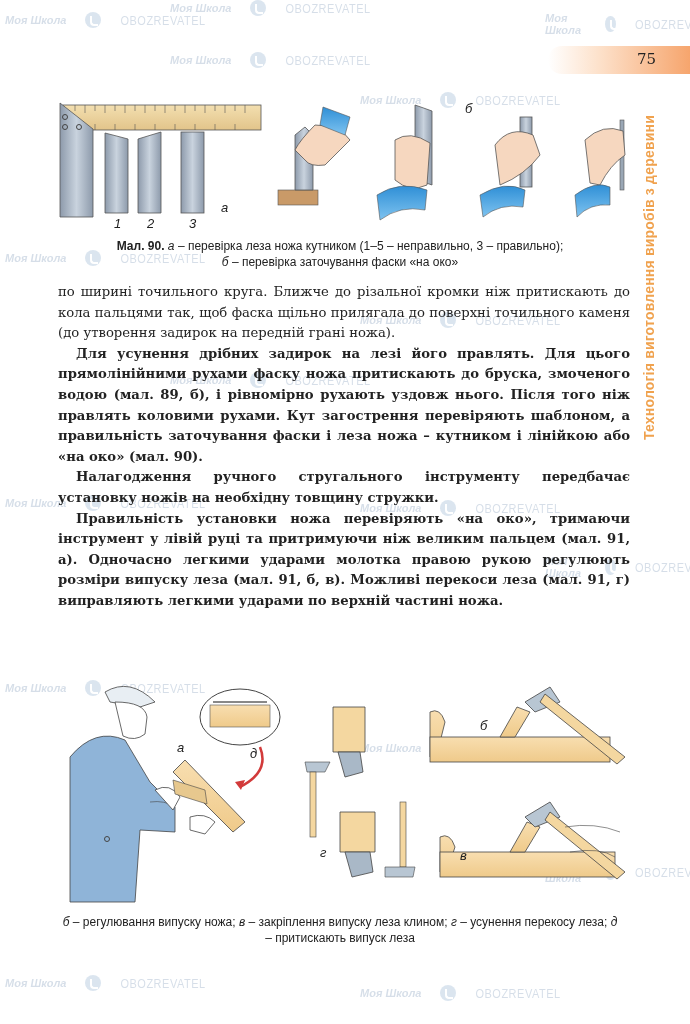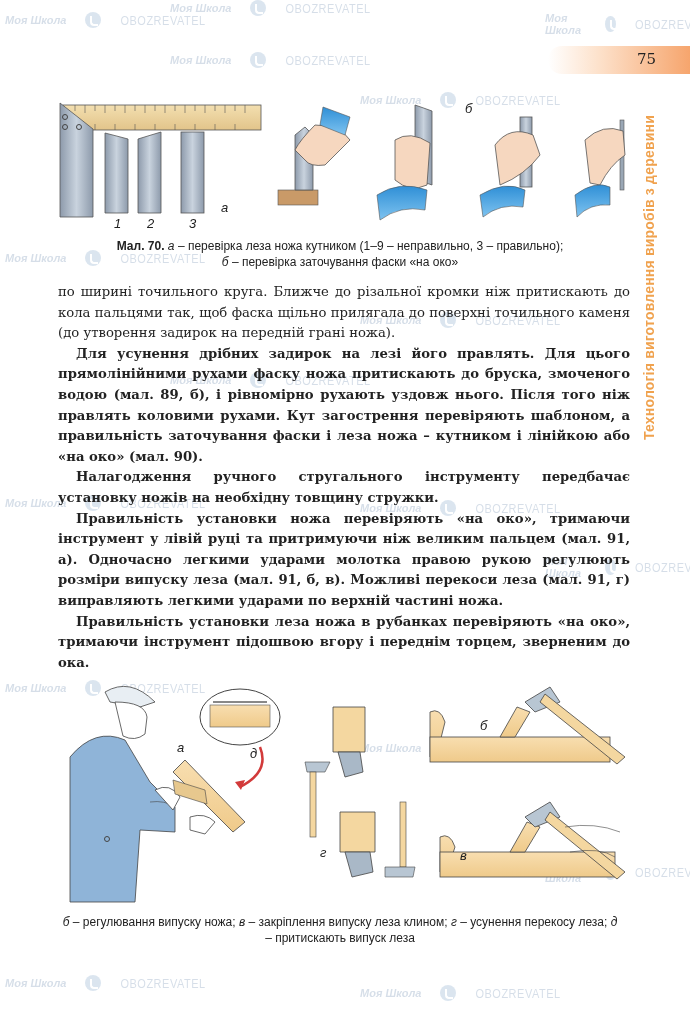--- a/index.html
+++ b/index.html
@@ -206,30 +206,29 @@
     </g>
     <g>
       <rect x="565" y="25" width="4" height="70" fill="#9aa7b5" stroke="#555" stroke-width="0.6"></rect>
       <path d="M530 45 Q548 28 568 36 L570 60 Q555 70 545 90 L535 88 Z" fill="#f6d7bf" stroke="#555" stroke-width="0.8"></path>
       <path d="M520 100 Q540 85 555 92 L555 110 Q535 108 522 122 Z" fill="url(#sleeve)" stroke="#555" stroke-width="0.6"></path>
     </g>
   </svg>
 </div>
 
 <div class="caption" style="top:238px;">
-  <div><b>Мал. 70.</b> <i>а</i><span> – перевірка леза ножа кутником (1–9 – неправильно, 3 – правильно);</span></div>
+  <div><b>Мал. 90.</b> <i>а</i><span> – перевірка леза ножа кутником (1–5 – неправильно, 3 – правильно);</span></div>
   <div><i>б</i><span> – перевірка заточування фаски «на око»</span></div>
 </div>
 
 <div class="body-text" style="top:282px;">
   <p>по ширині точильного круга. Ближче до різальної кромки ніж притискають до кола пальцями так, щоб фаска щільно прилягала до поверхні точильного каменя (до утворення задирок на передній грані ножа).</p>
   <p class="ind">Для усунення дрібних задирок на лезі його правлять. Для цього прямолінійними рухами фаску ножа притискають до бруска, змоченого водою (мал. 89, б), і рівномірно рухають уздовж нього. Після того ніж правлять коловими рухами. Кут загострення перевіряють шаблоном, а правильність заточування фаски і леза ножа – кутником і лінійкою або «на око» (мал. 90).</p>
   <p class="ind">Налагодження ручного стругального інструменту передбачає установку ножів на необхідну товщину стружки.</p>
   <p class="ind">Правильність установки ножа перевіряють «на око», тримаючи інструмент у лівій руці та притримуючи ніж великим пальцем (мал. 91, а). Одночасно легкими ударами молотка правою рукою регулюють розміри випуску леза (мал. 91, б, в). Можливі перекоси леза (мал. 91, г) виправляють легкими ударами по верхній частині ножа.</p>
-  <p class="ind">Правильність установки леза ножа в рубанках перевіряють «на око», тримаючи інструмент підошвою вгору і переднім торцем, звернeним до ока.</p>
 </div>
 
 <div class="figure" style="left:55px;top:672px;width:585px;height:235px;">
   <svg width="585" height="235" viewBox="0 0 585 235">
     <defs>
       <linearGradient id="wood2" x1="0" x2="0" y1="0" y2="1">
         <stop offset="0" stop-color="#f8deb0"></stop>
           <stop offset="1" stop-color="#efca8a"></stop>
       </linearGradient>
     </defs>

